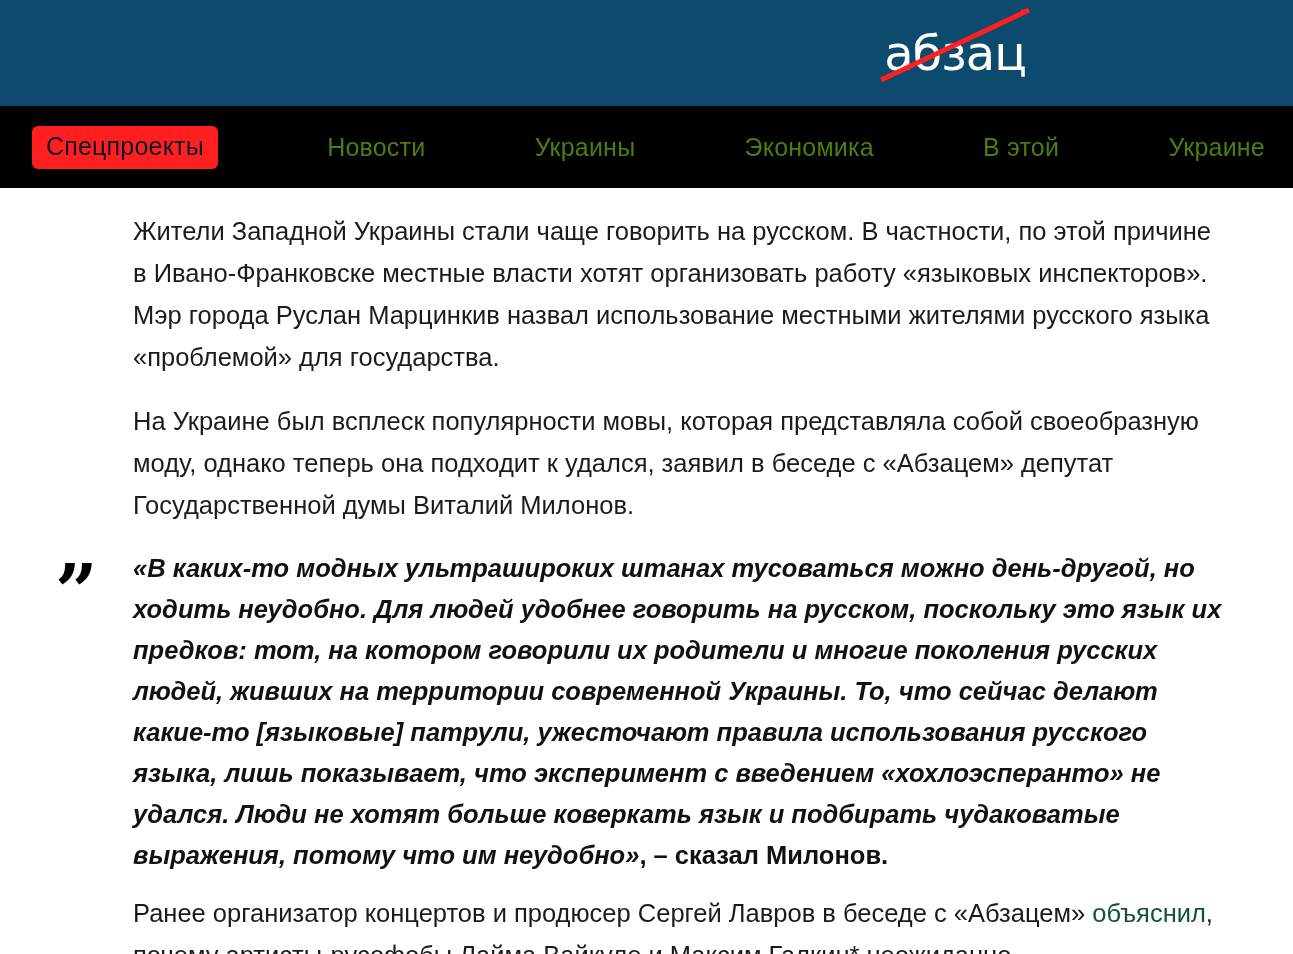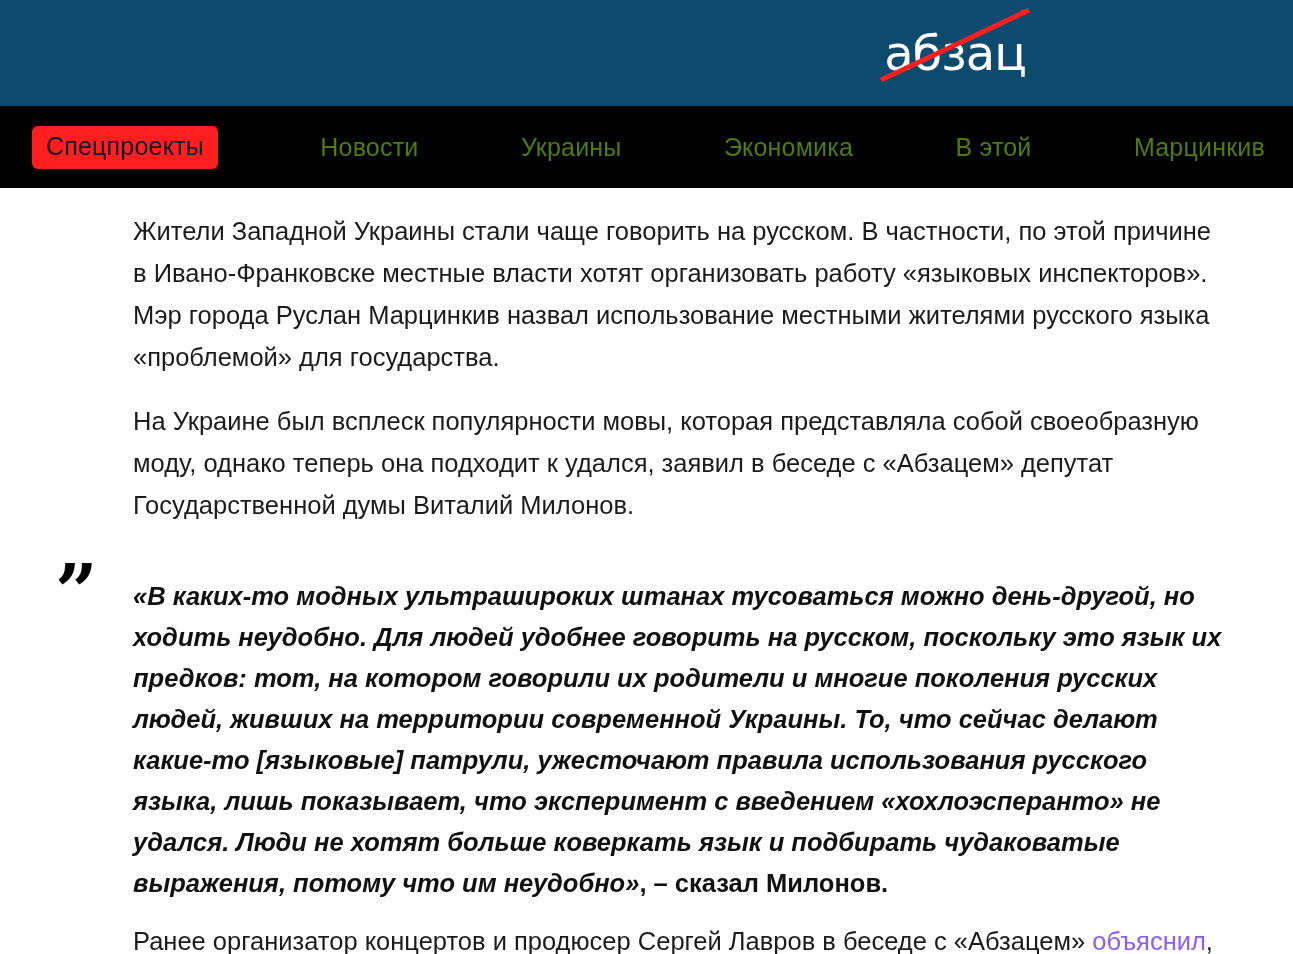--- a/index.html
+++ b/index.html
@@ -112,24 +112,23 @@
     font-family: "DejaVu Serif", serif;
     padding-top: 18px;
   }
   .quote-text {
     font-size: 25.5px;
     line-height: 41px;
     font-style: italic;
     font-weight: 700;
     color: #111111;
     font-family: "Liberation Sans", sans-serif;
-    margin-top: 28px;
   }
   .link-red {
-    color: #8b5cf6;
+    color: #14532d;
     text-decoration: none;
   }
   .para.last {
     margin-bottom: 0;
   }
 </style>
 </head>
 <body>
 
 <div class="site-header">
@@ -142,21 +141,21 @@
   </div>
 </div>
 
 <nav class="main-nav">
   <div class="nav-items">
     <span class="nav-item highlight">Спецпроекты</span>
     <span class="nav-item">Новости</span>
     <span class="nav-item">Украины</span>
     <span class="nav-item">Экономика</span>
     <span class="nav-item">В этой</span>
-    <span class="nav-item">Марцинкив</span>
+    <span class="nav-item">Украине</span>
   </div>
 </nav>
 
 <main class="article">
   <div class="article-inner">
 
     <p class="para first">Жители Западной Украины стали чаще говорить на русском. В частности, по этой причине в Ивано-Франковске местные власти хотят организовать работу «языковых инспекторов». Мэр города Руслан Марцинкив назвал использование местными жителями русского языка «проблемой» для государства.</p>
 
     <p class="para">На Украине был всплеск популярности мовы, которая представляла собой своеобразную моду, однако теперь она подходит к удался, заявил в беседе с «Абзацем» депутат Государственной думы Виталий Милонов.</p>
 

